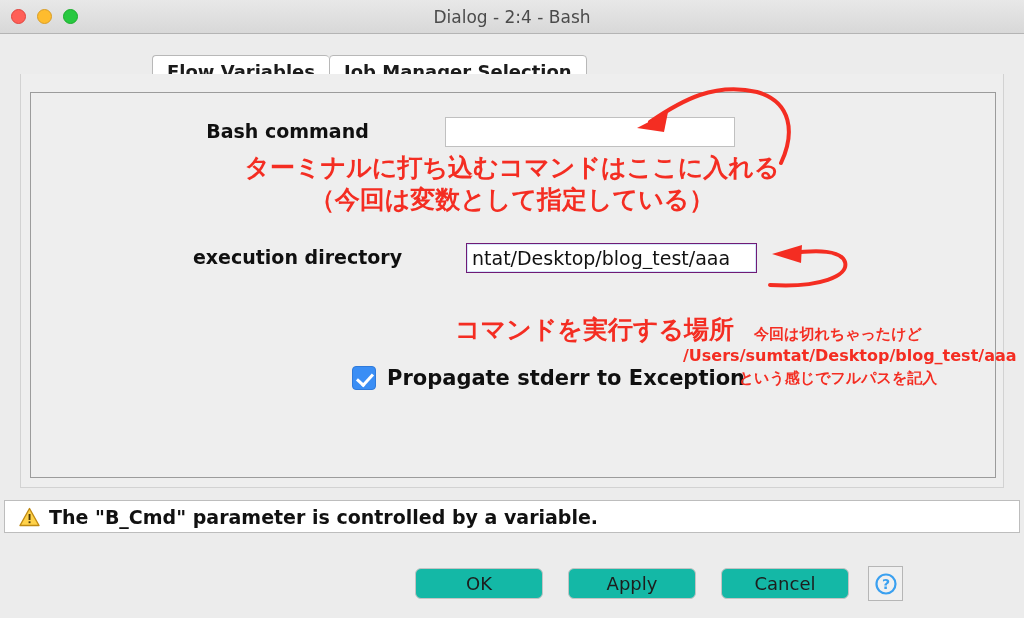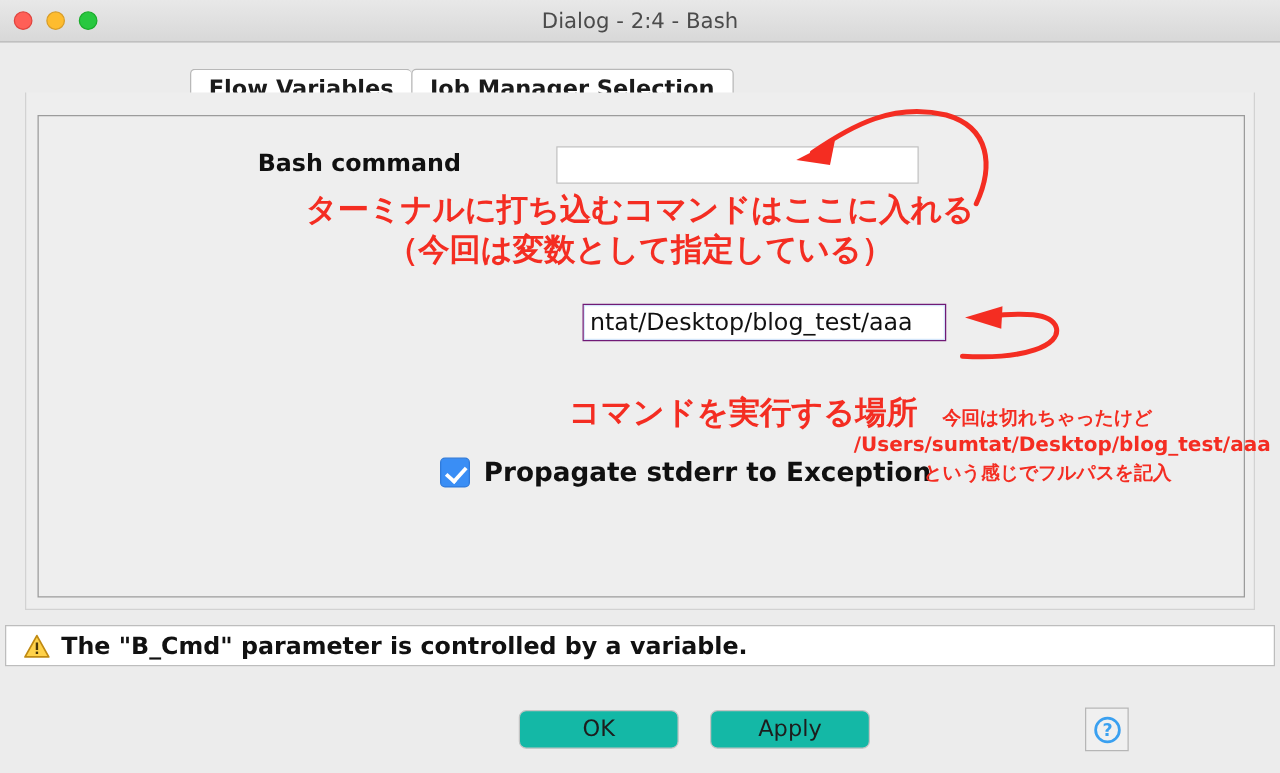--- a/index.html
+++ b/index.html
@@ -220,20 +220,21 @@
     </div>
     <div class="tab-underline"></div>
   </div>
 
   <div class="outer-panel"></div>
   <div class="inner-panel"></div>
 
   <div class="label label-bash">Bash command</div>
   <input class="textfield field-bash" type="text" value="" style="">
 
+  <div class="label label-dir">execution directory</div>
   <input class="textfield field-dir" type="text" value="ntat/Desktop/blog_test/aaa" style="">
 
   <div class="checkrow">
     <div class="checkbox"></div>
     <div class="checklabel">Propagate stderr to Exception</div>
   </div>
 
   <div class="annot annot-cmd">
     <span class="l1">ターミナルに打ち込むコマンドはここに入れる</span>
     <span class="l2">（今回は変数として指定している）</span>
@@ -261,20 +262,21 @@
       <polygon points="10.5,1.5 20,18.5 1,18.5" fill="#ffd24a" stroke="#c08a12" stroke-width="1.4" stroke-linejoin="round"></polygon>
       <rect x="9.6" y="7" width="1.9" height="6" fill="#4a3708"></rect>
       <rect x="9.6" y="14.3" width="1.9" height="1.9" fill="#4a3708"></rect>
     </svg>
     <div class="warn-text">The "B_Cmd" parameter is controlled by a variable.</div>
   </div>
 
   <div class="btnbar">
     <div class="btn btn-ok">OK</div>
     <div class="btn btn-apply">Apply</div>
+    <div class="btn btn-cancel">Cancel</div>
     <div class="btn-help">
       <svg width="24" height="24" viewBox="0 0 24 24">
         <circle cx="12" cy="12" r="9.5" fill="none" stroke="#3aa0f0" stroke-width="2.2"></circle>
         <text x="12" y="17" text-anchor="middle" font-size="14" font-weight="bold" font-family="DejaVu Sans, sans-serif" fill="#3aa0f0">?</text>
       </svg>
     </div>
   </div>
 
 </div>
 

